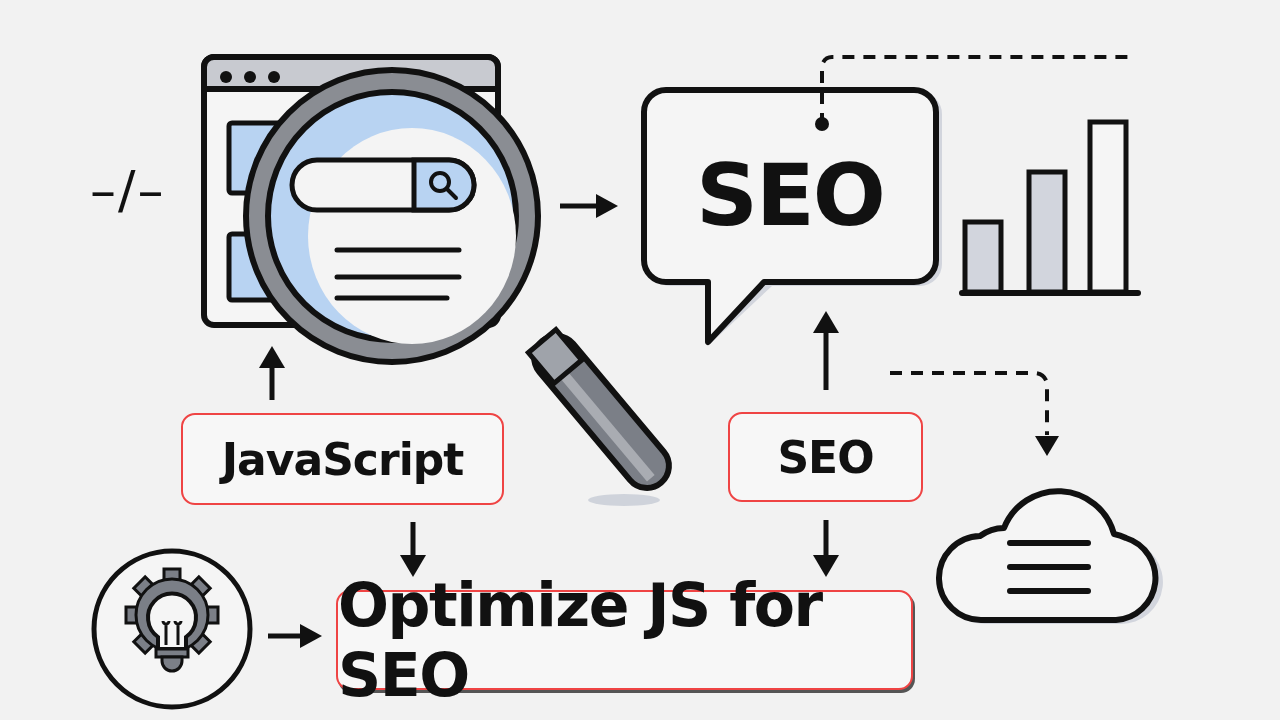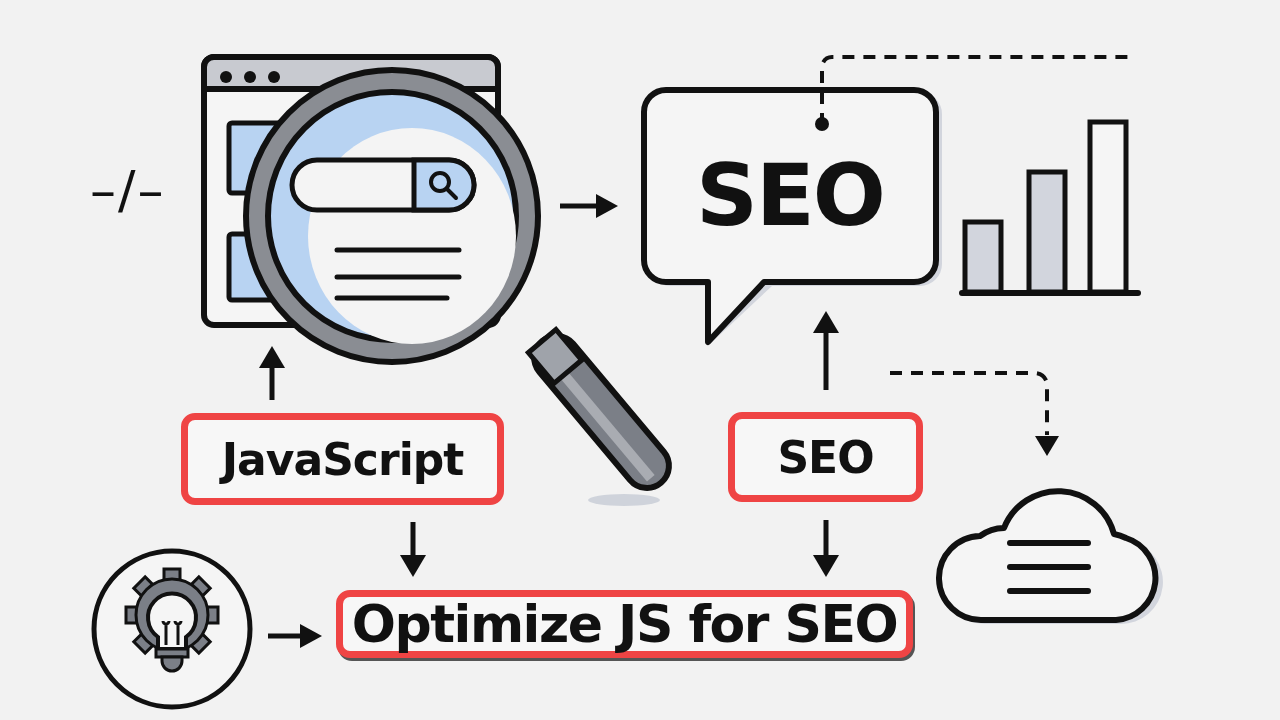--- a/index.html
+++ b/index.html
@@ -1,21 +1,21 @@
 <!DOCTYPE html>
 <html><head>
 <meta charset="utf-8">
 <style>
   html, body { margin:0; padding:0; }
   body { width:1280px; height:720px; background:#f2f2f2; position:relative; overflow:hidden; font-family:"DejaVu Sans", sans-serif; }
   svg.layer { position:absolute; left:0; top:0; width:1280px; height:720px; }
-  .box { position:absolute; border:7px solid #ef4444; border-radius:14px; background:#f7f7f7; display:flex; align-items:center; justify-content:center; box-sizing:border-box; color:#111; font-weight:bold; }
+  .box { position:absolute; border:2px solid #ef4444; border-radius:14px; background:#f7f7f7; display:flex; align-items:center; justify-content:center; box-sizing:border-box; color:#111; font-weight:bold; }
   .lbl-js { left:181px; top:413px; width:323px; height:92px; font-size:44px; letter-spacing:-1px; }
   .lbl-seo-small { left:728px; top:412px; width:195px; height:90px; font-size:44px; letter-spacing:-1px; }
-  .lbl-opt { left:336px; top:590px; width:577px; height:68px; font-size:52px; letter-spacing:-1.5px; box-shadow:2px 3px 0 #555; }
+  .lbl-opt { left:336px; top:590px; width:577px; height:100px; font-size:60px; letter-spacing:-1.5px; box-shadow:2px 3px 0 #555; }
   .seo-big { position:absolute; left:660px; top:140px; width:260px; height:110px; display:flex; align-items:center; justify-content:center; font-size:86px; font-weight:bold; color:#111; letter-spacing:-2px; }
   .code-sym { position:absolute; left:90px; top:160px; font-size:52px; color:#111; letter-spacing:2px; font-family:"DejaVu Sans", sans-serif; }
 </style>
 </head>
 <body>
 
 <svg class="layer" viewBox="0 0 1280 720">
   <defs>
     <marker id="ah" markerWidth="10" markerHeight="10" refX="5" refY="5" orient="auto" markerUnits="userSpaceOnUse">
       <path d="M0,0 L10,5 L0,10 z" fill="#111"></path>

